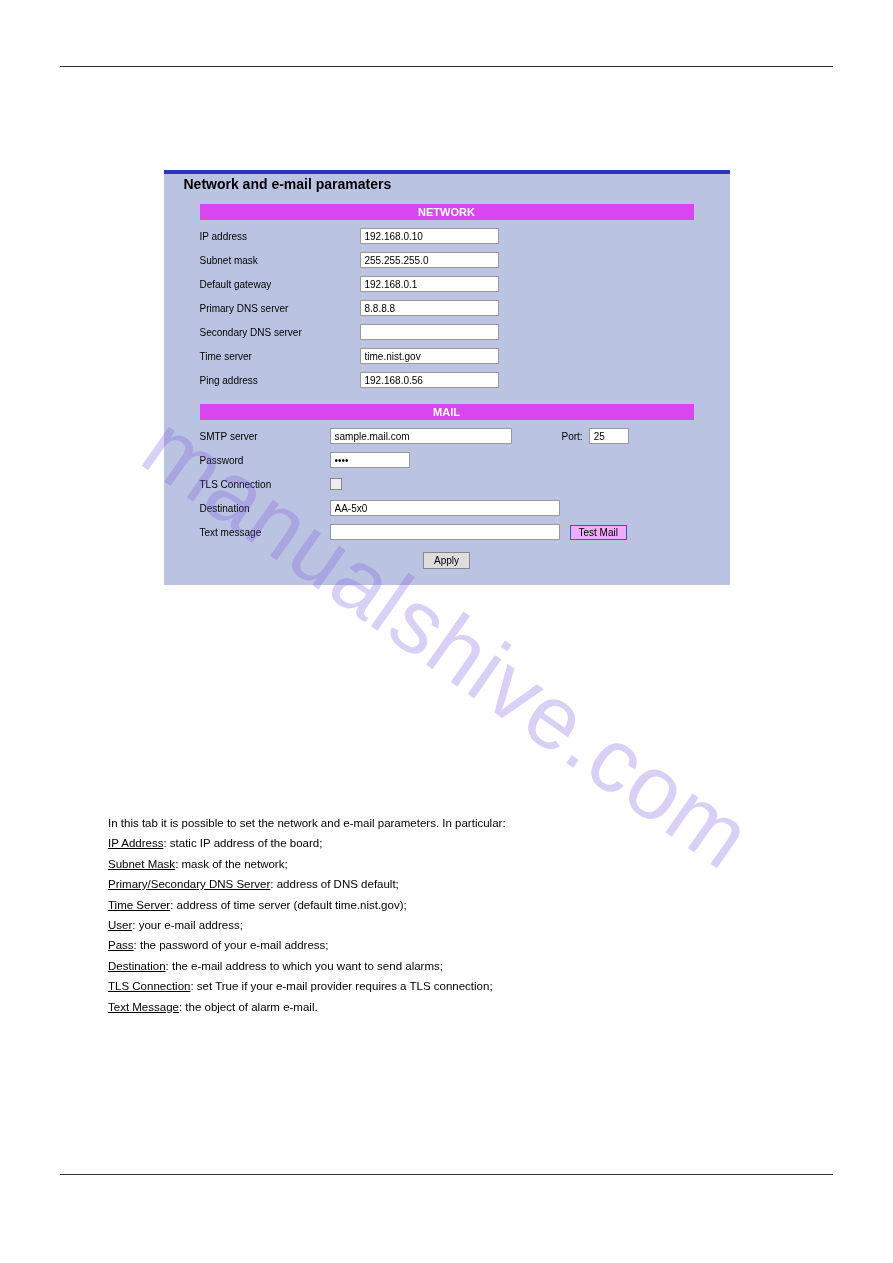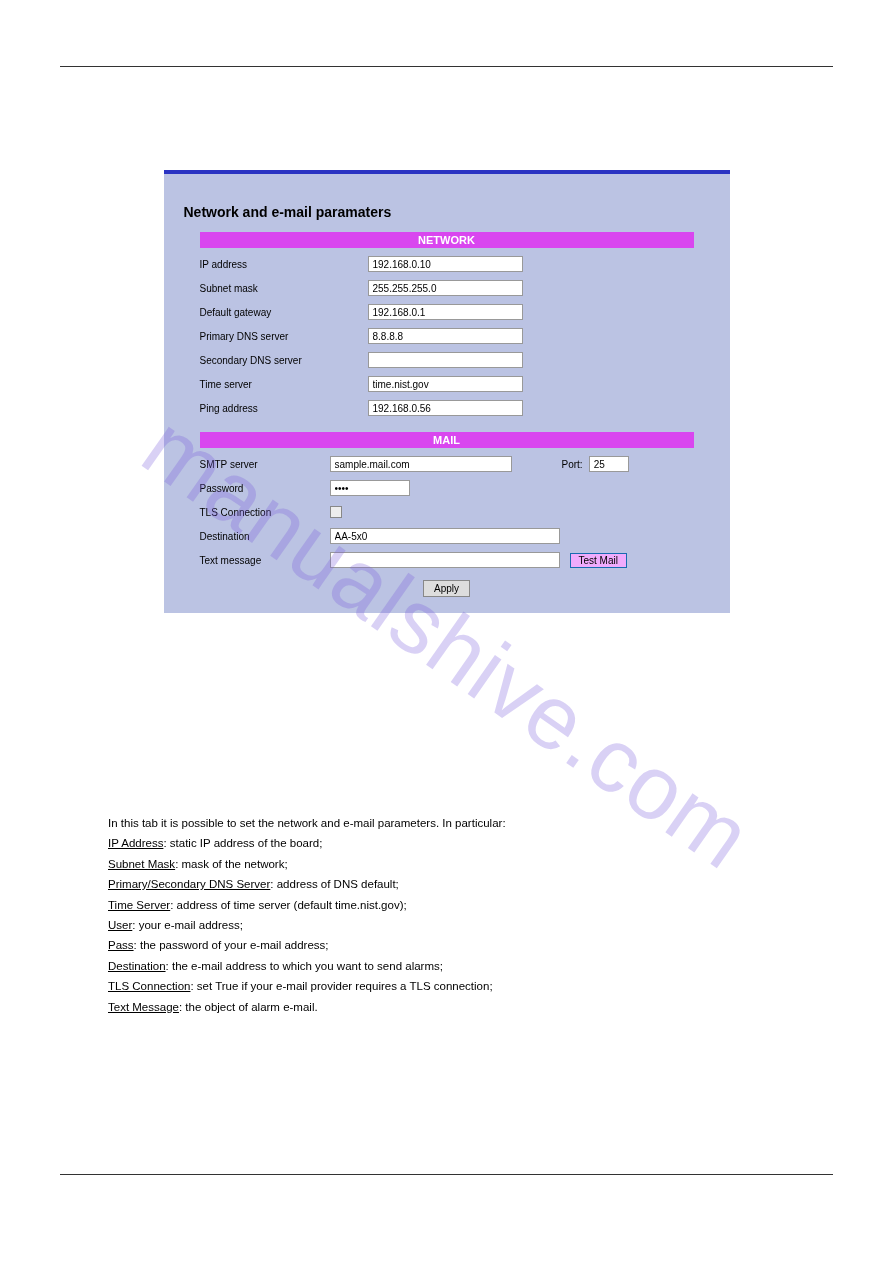--- a/index.html
+++ b/index.html
@@ -14,21 +14,21 @@
   .hr-top { position: absolute; top: 66px; left: 60px; right: 60px; border-top: 1px solid #333; }
   .hr-bottom { position: absolute; bottom: 88px; left: 60px; right: 60px; border-top: 1px solid #333; }
   .content { position: absolute; top: 80px; left: 60px; right: 60px; bottom: 100px; }
   .screenshot-wrap {
     margin: 90px auto 0 auto;
     width: 566px;
   }
   .ui-panel {
     background: #bbc3e3;
     border-top: 4px solid #2a33c2;
-    padding: 30px 20px 16px 20px;
+    padding: 2px 20px 16px 20px;
     font-size: 10.5px;
     color: #000;
   }
   .ui-title { font-size: 14px; font-weight: bold; margin-bottom: 12px; }
   .section-bar {
     background: #d946ef;
     color: #fff;
     font-weight: bold;
     text-align: center;
     font-size: 11px;
@@ -43,21 +43,21 @@
   }
   .lbl { width: 130px; font-size: 10px; }
   .fld {
     background: #fff;
     border: 1px solid #999;
     font-size: 10px;
     padding: 1px 4px;
     height: 16px;
     line-height: 14px;
   }
-  .fld-med { width: 155px; margin-left: 38px; }
+  .fld-med { width: 139px; margin-left: 30px; }
   .fld-wide { width: 182px; }
   .fld-mail { width: 230px; }
   .fld-sm { width: 80px; }
   .fld-port { width: 40px; }
   .port-lbl { font-size: 10px; margin-left: 50px; margin-right: 6px; }
   .chk { width: 12px; height: 12px; border: 1px solid #888; background: #eee; display: inline-block; }
   .btn-testmail {
     background: #f0abfc;
     border: 1px solid #1a6bb0;
     font-size: 10px;

